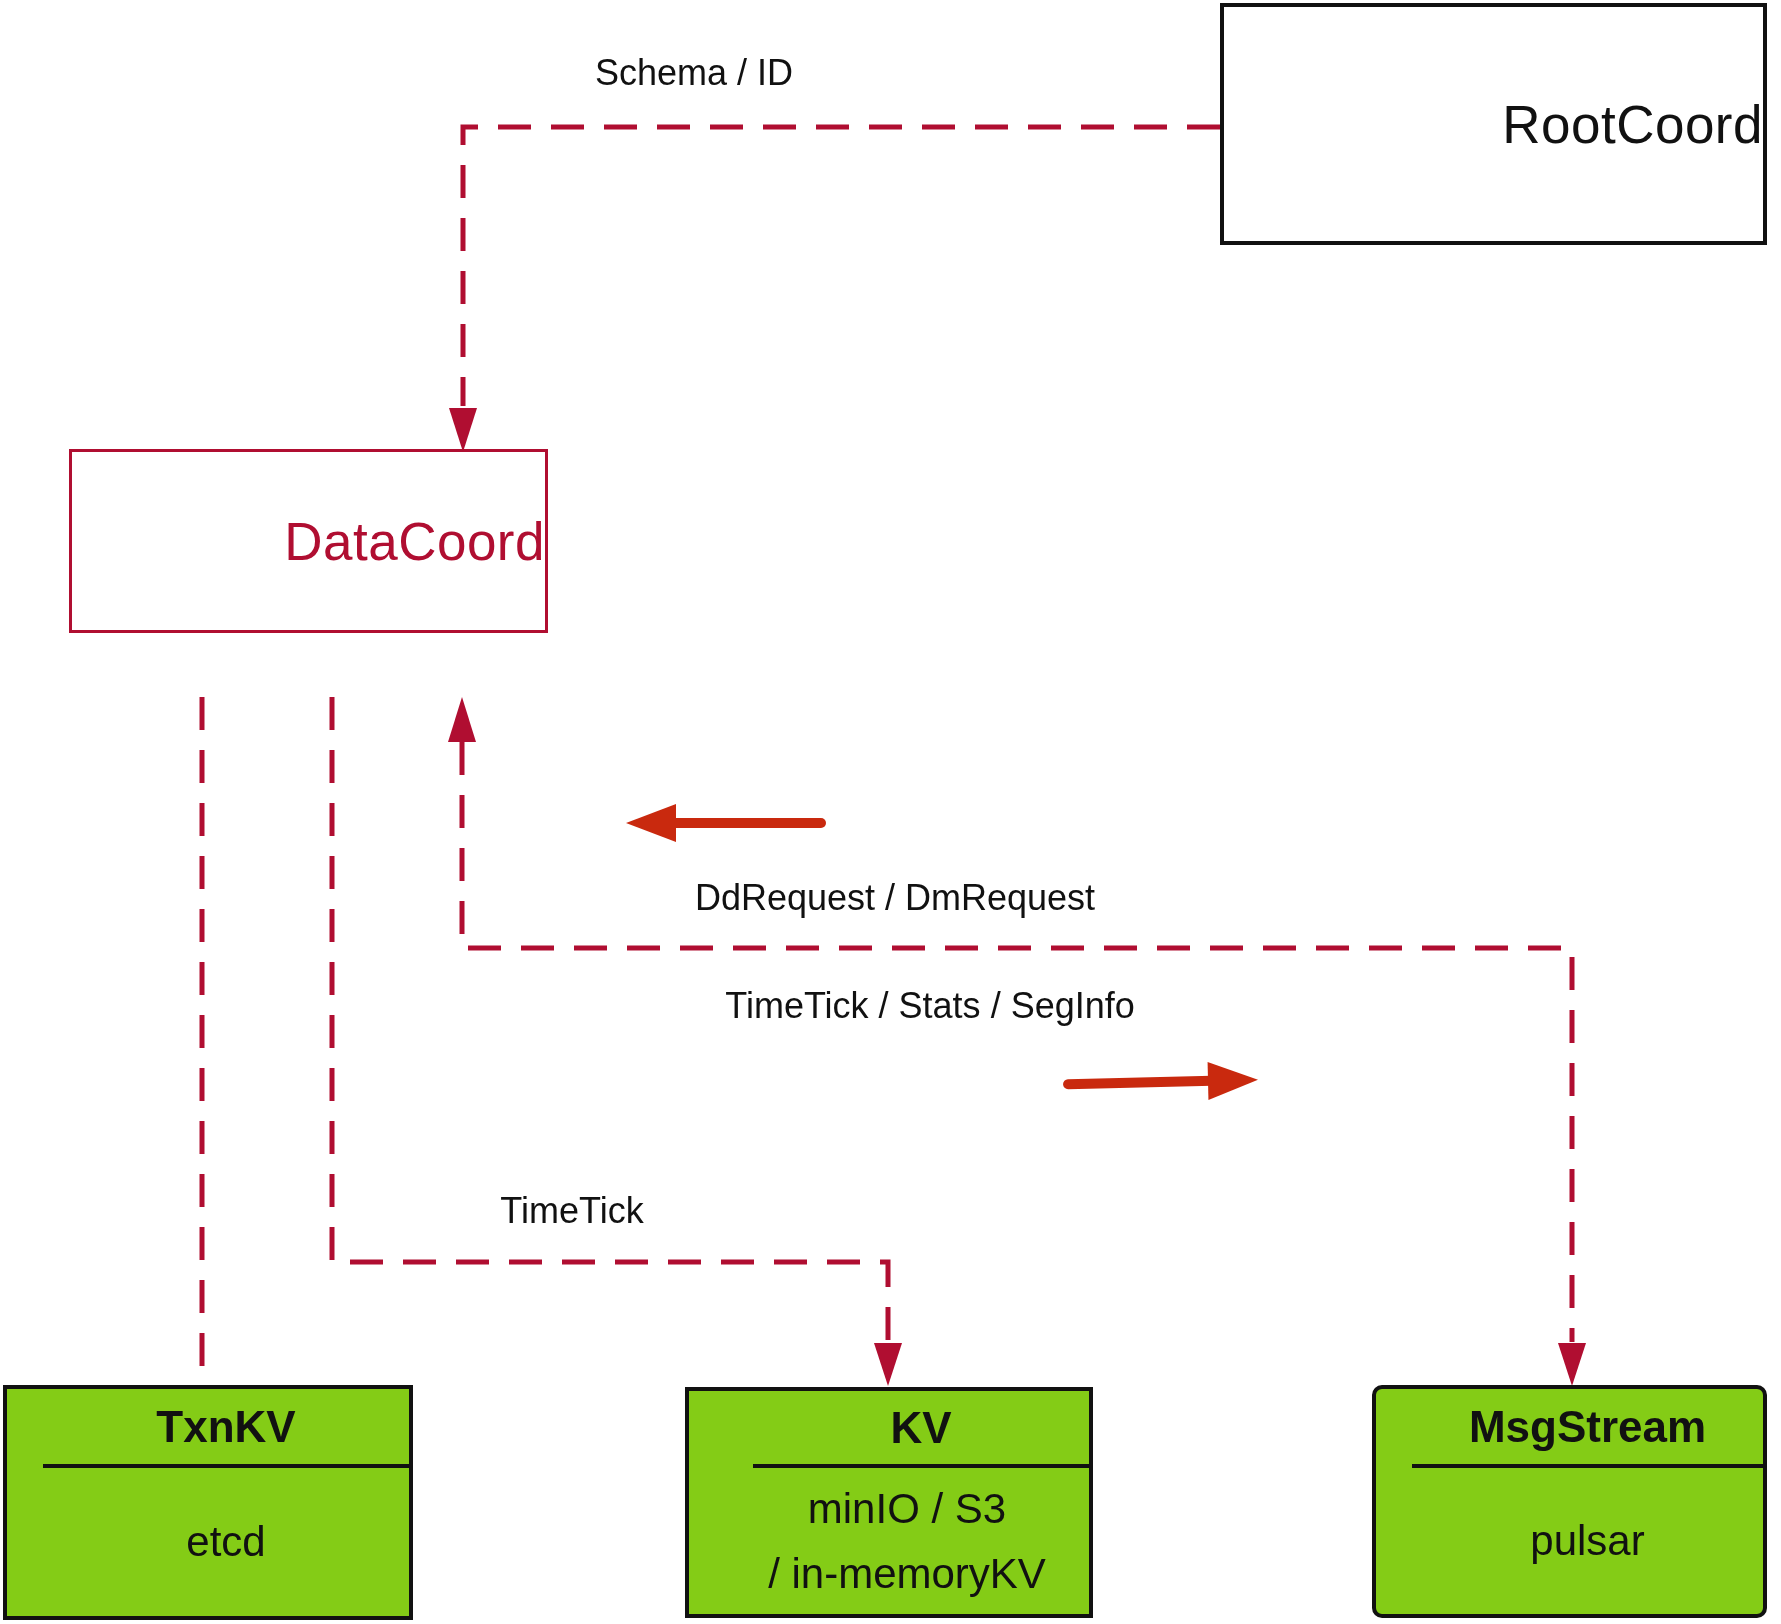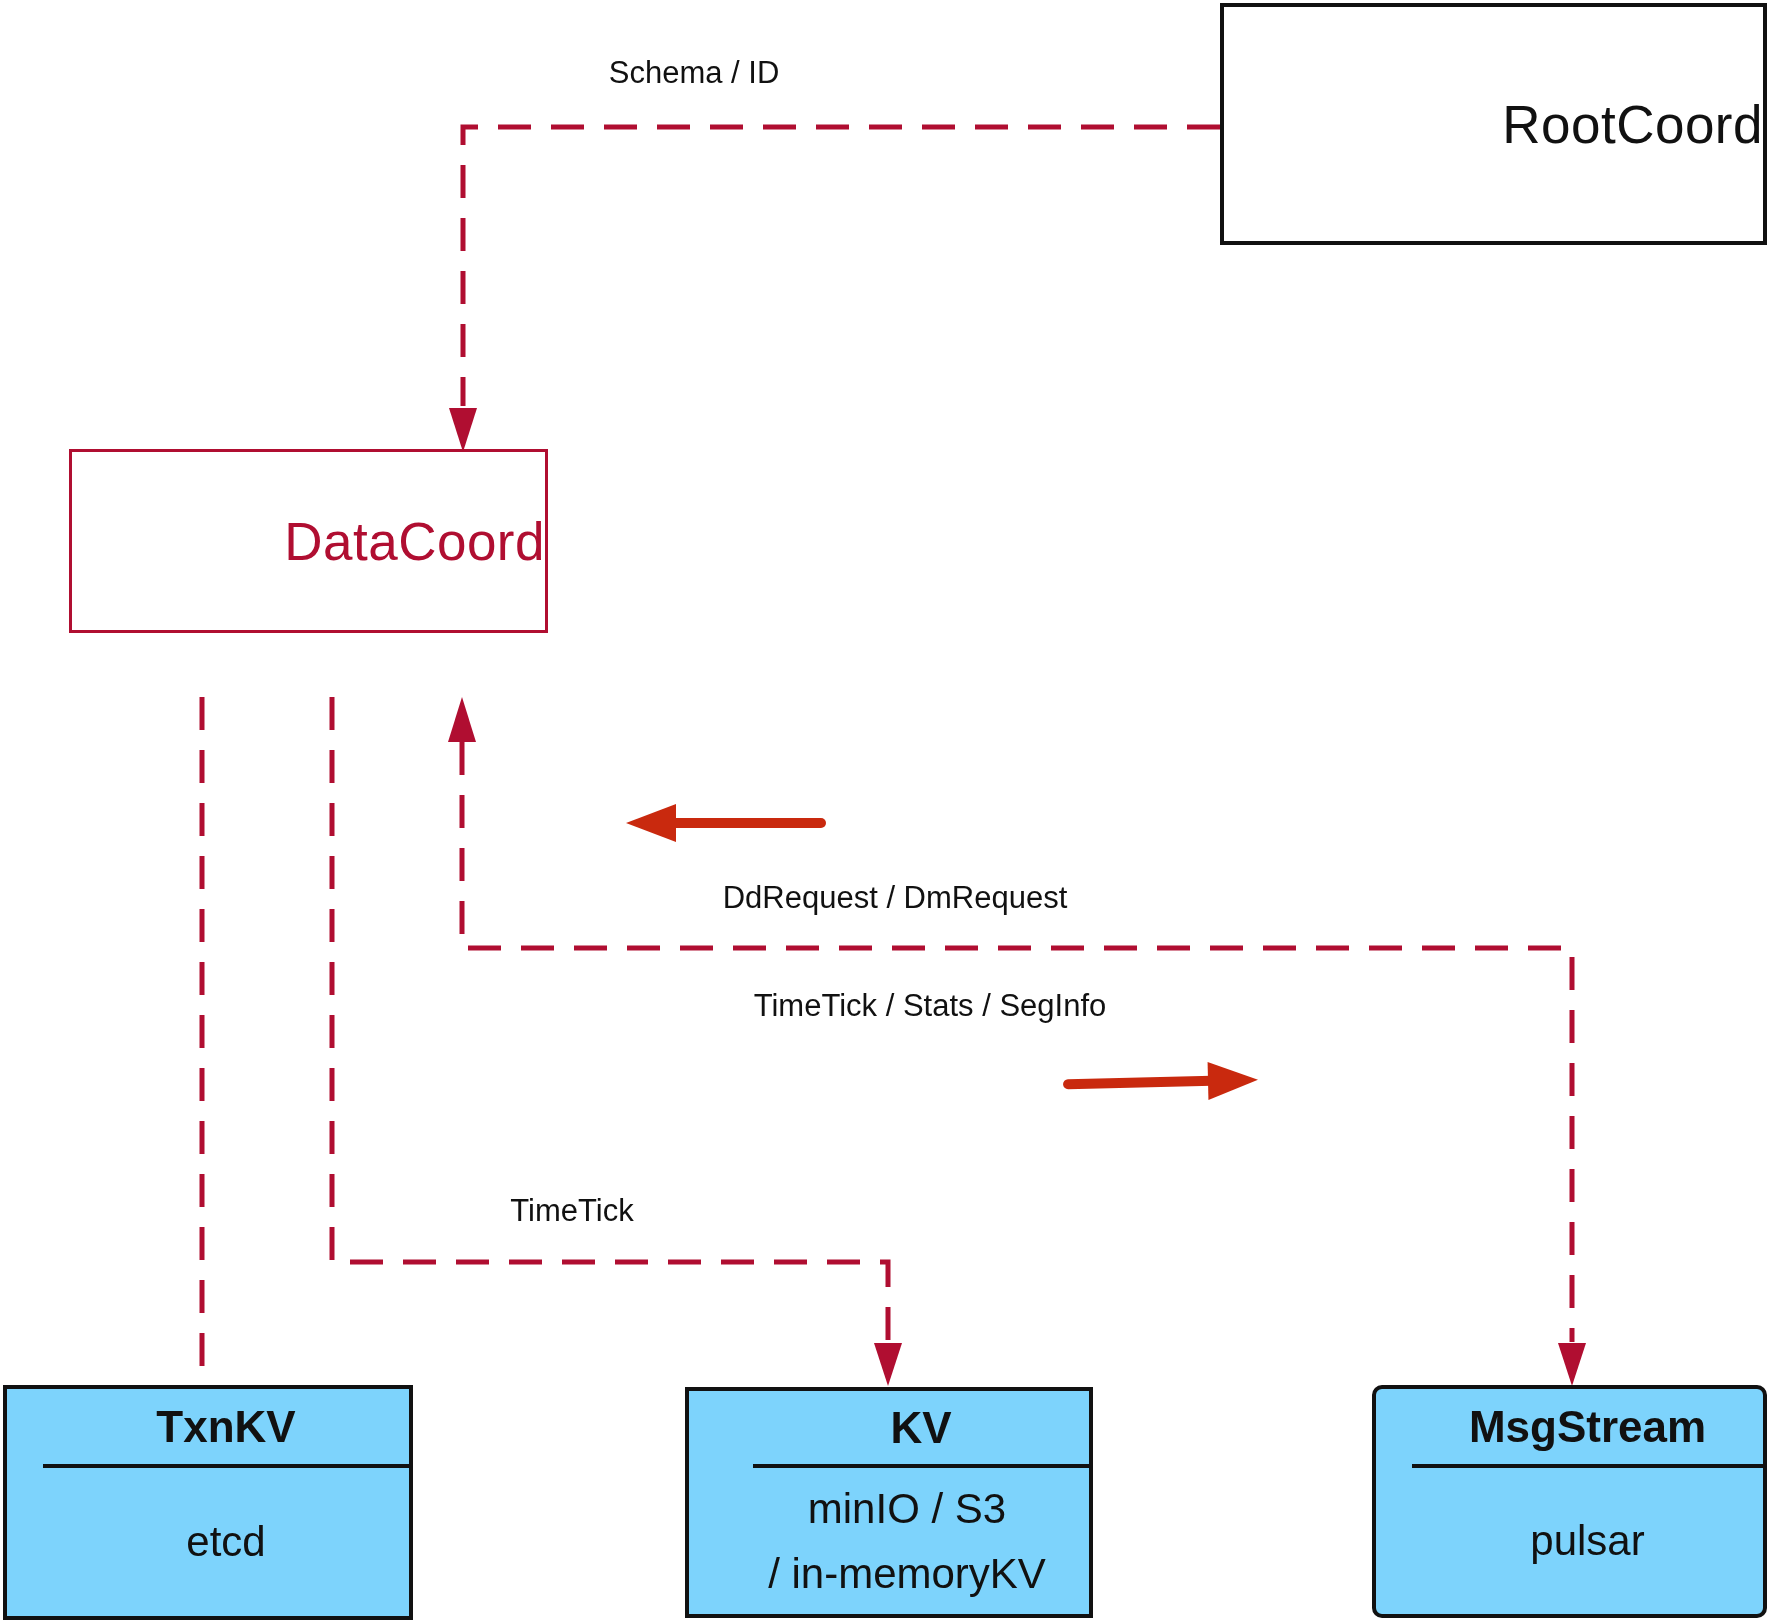--- a/index.html
+++ b/index.html
@@ -20,42 +20,42 @@
     position:absolute;
     background:#ffffff;
     box-sizing:border-box;
     display:flex;align-items:center;justify-content:flex-end;
   }
   .node.black{border:4px solid var(--ink);color:var(--ink);}
   .node.red{border:3px solid var(--crimson);color:var(--crimson);}
   .node .title-big{font-size:53px;letter-spacing:0.5px;}
   .tablebox{
     position:absolute;
-    background:#7dd3fc;
+    background:#84cc16;
     box-sizing:border-box;
     border:4px solid var(--ink);
     color:var(--ink);
     display:flex;flex-direction:column;padding-left:36px;
   }
   .tablebox .thead{
     box-sizing:border-box;
     border-bottom:4px solid var(--ink);
     display:flex;align-items:center;justify-content:center;
     font-weight:bold;font-size:44px;
   }
   .tablebox .tbody{
     flex:1;
     display:flex;flex-direction:column;align-items:center;justify-content:center;
     font-size:42px;line-height:1.55;
     text-align:center;
   }
   .edge-label{
     position:absolute;
     transform:translate(-50%,-50%);
-    font-size:31px;color:var(--ink);
+    font-size:36px;color:var(--ink);
     white-space:nowrap;
   }
 </style>
 </head>
 <body>
 
 <div id="stage">
 
   <svg id="edges" width="1781" height="1624" viewBox="0 0 1781 1624">
 

